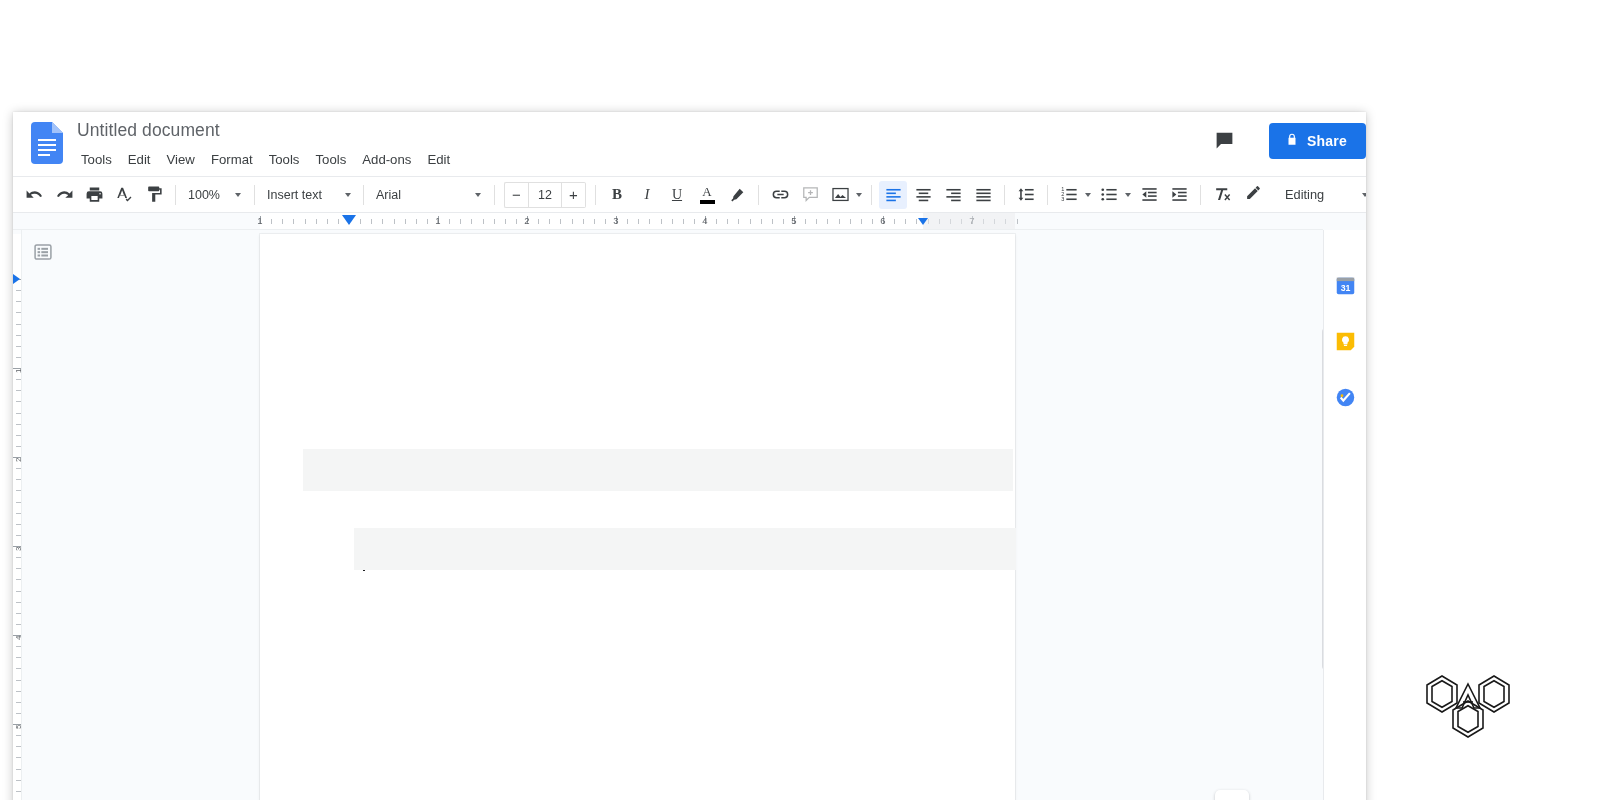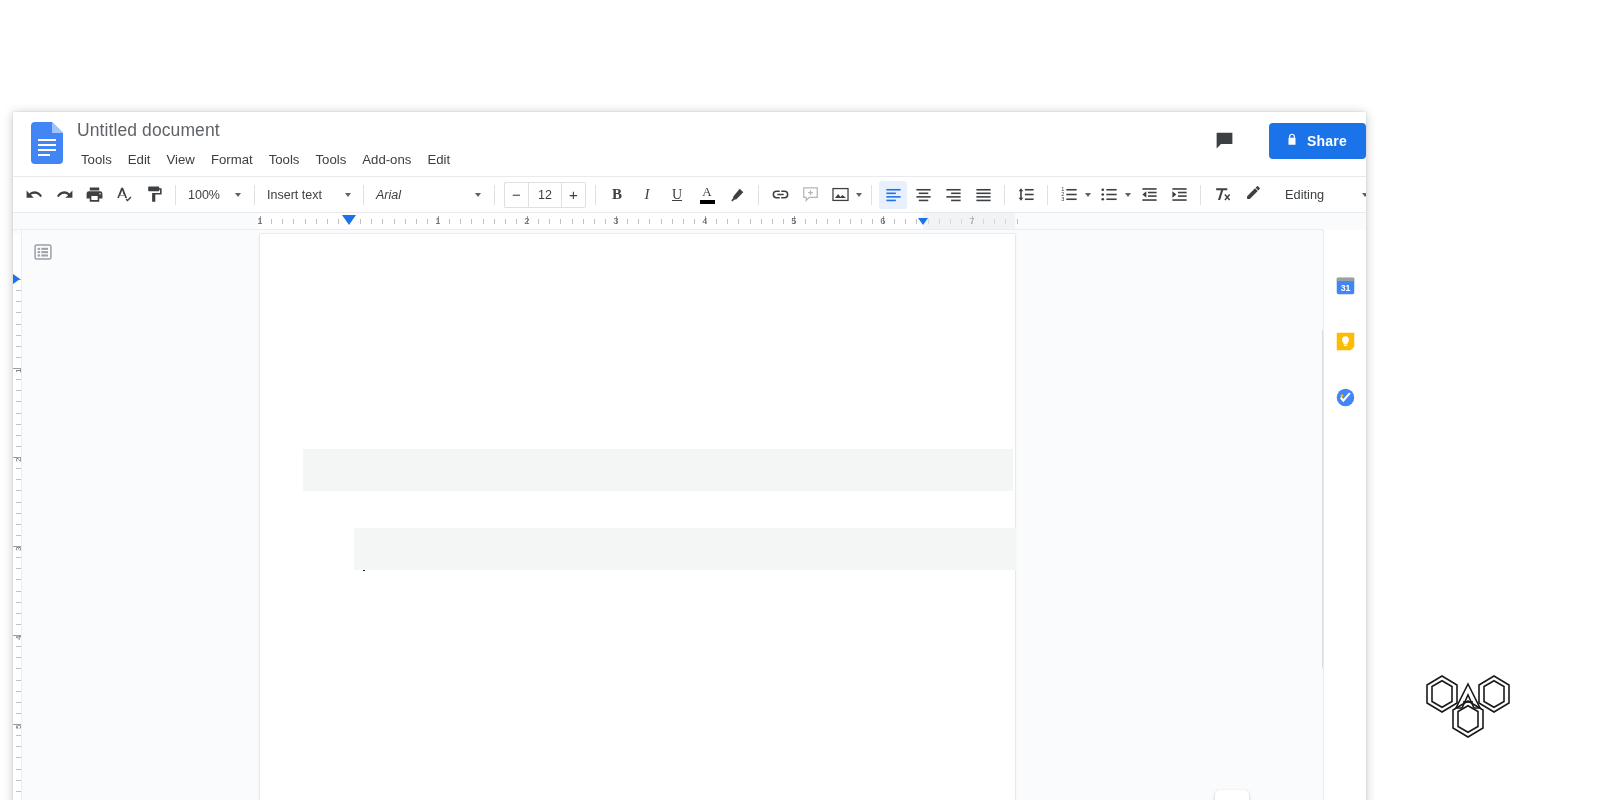--- a/index.html
+++ b/index.html
@@ -69,21 +69,21 @@
     padding:0 2px 0 6px; border-radius:3px; flex:0 0 auto;
   }
   .tb-drop .lbl { font-size:12.5px; color:#3c4043; white-space:nowrap; }
   .caret { width:0;height:0;border-left:3.5px solid transparent;border-right:3.5px solid transparent;
            border-top:4px solid #5f6368; margin-left:7px; margin-right:4px; }
   .zoom-drop { width:66px; }
   .zoom-drop .lbl { width:40px; }
   .style-drop { width:96px; }
   .style-drop .lbl { width:72px; }
   .font-drop { width:118px; }
-  .font-drop .lbl { width:92px;font-style:italic; }
+  .font-drop .lbl { width:92px; }
 
   .fontsize {
     display:flex; align-items:center; flex:0 0 auto; margin:0 3px;
   }
   .fs-btn {
     width:24px; height:26px; border:1px solid #e0e0e0;
     display:flex; align-items:center; justify-content:center;
     font-size:15px; color:#3c4043; background:#fff;
   }
   .fs-btn.minus { border-radius:2px 0 0 2px; border-right:none; }

